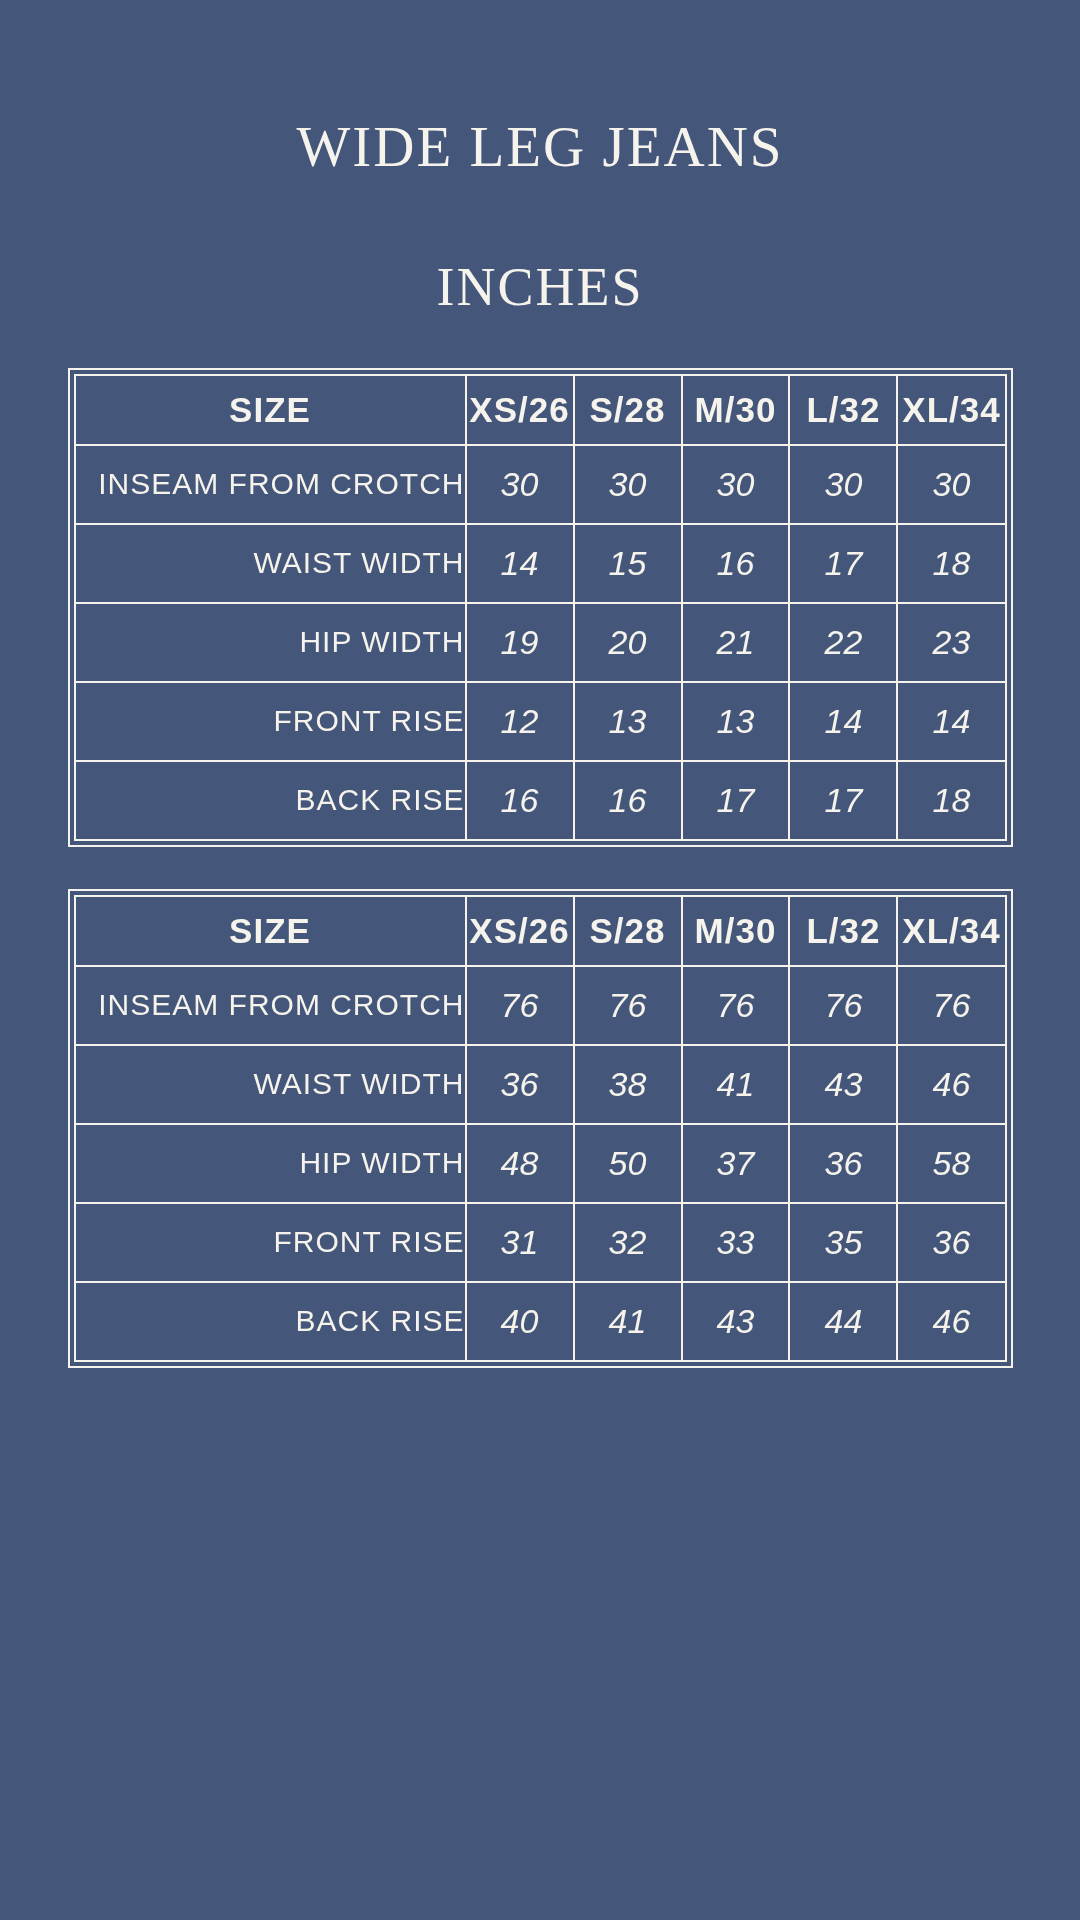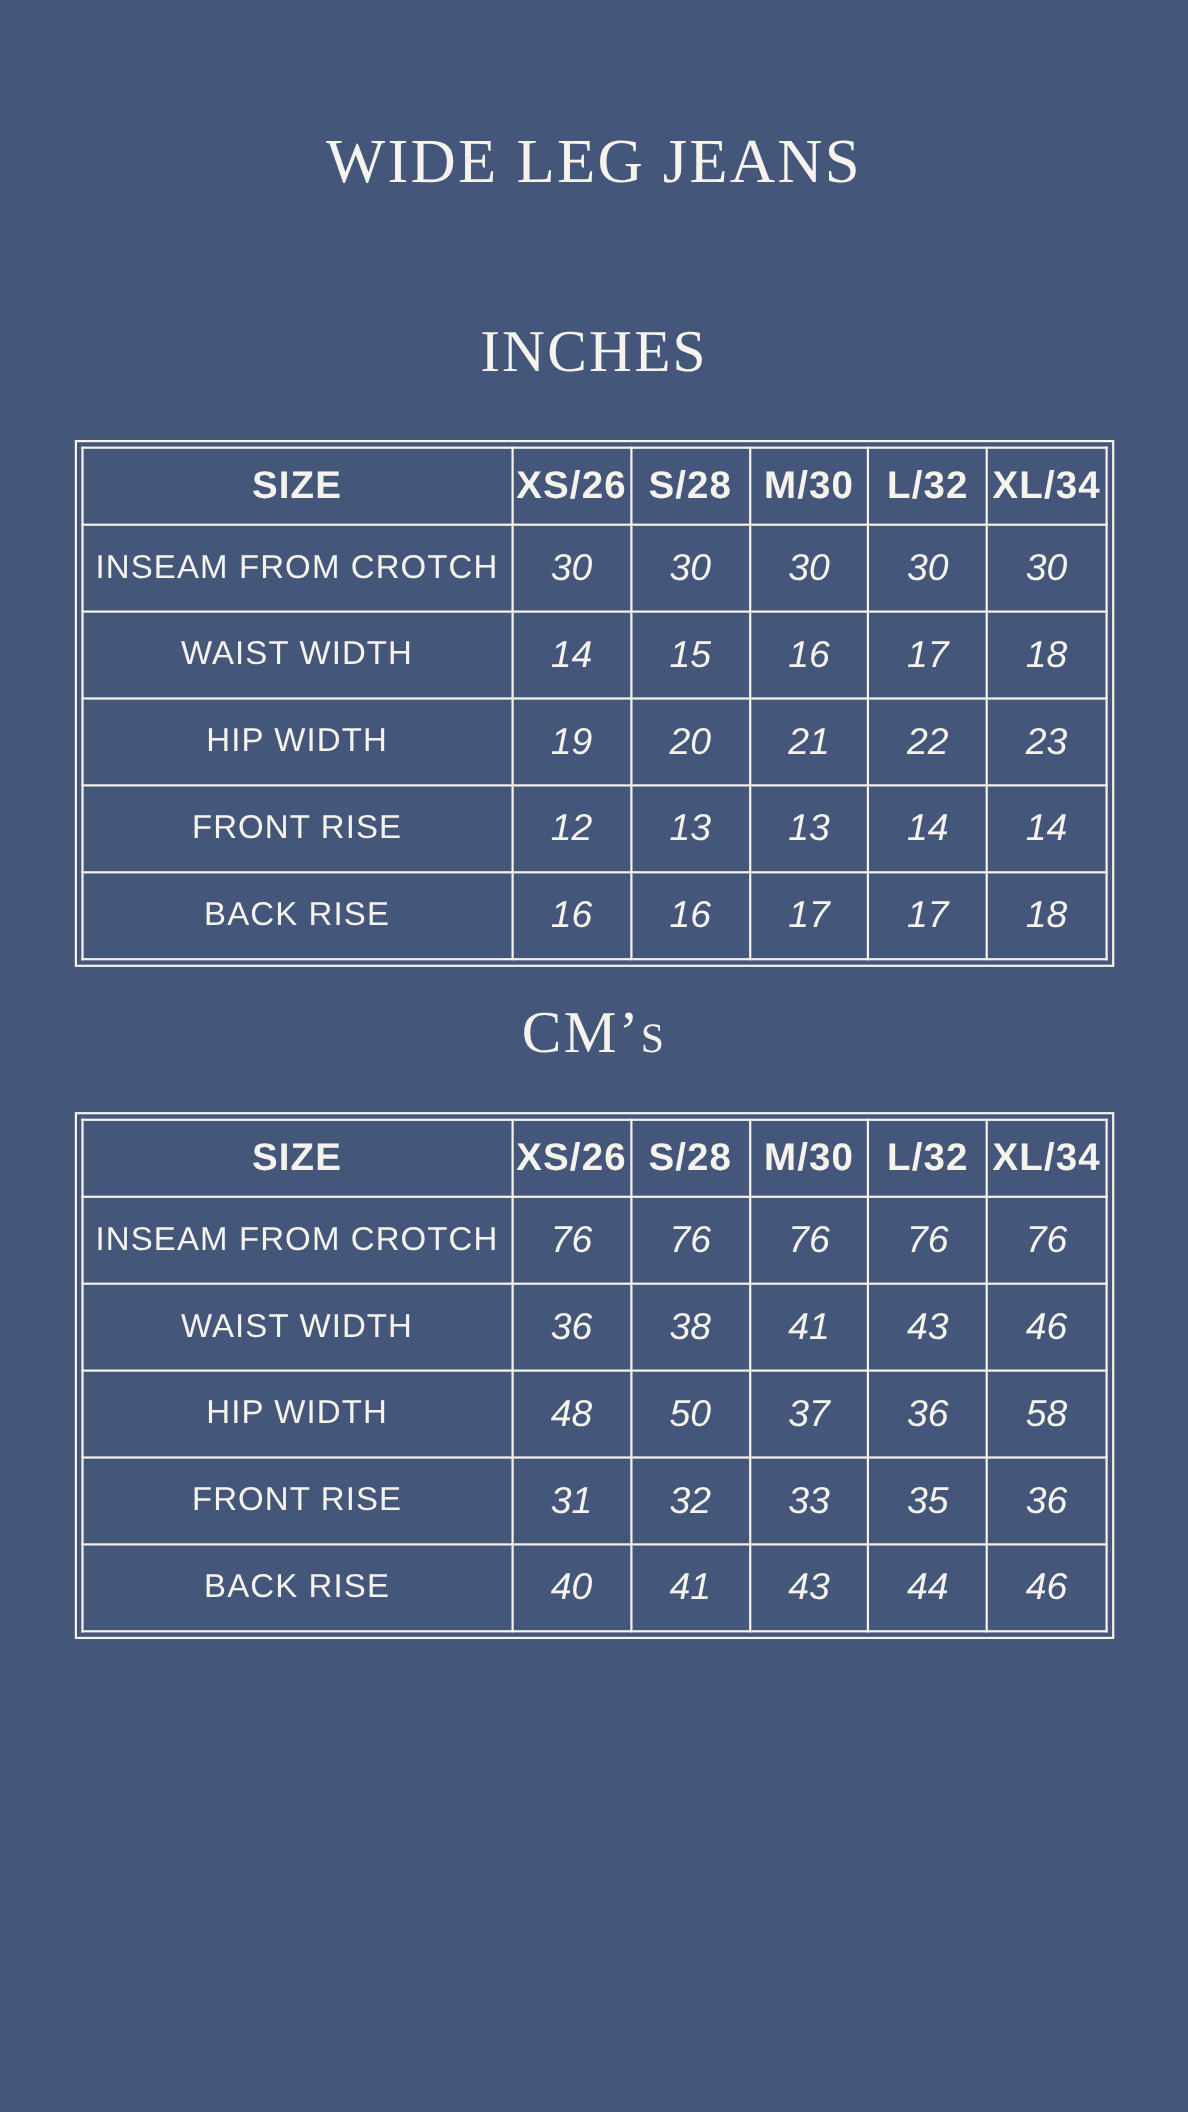--- a/index.html
+++ b/index.html
@@ -27,21 +27,21 @@
   .section-heading {
     font-family: "Liberation Serif", serif;
     font-weight: 400;
     font-size: 54px;
     letter-spacing: 2px;
     text-align: center;
     margin: 0;
     line-height: 1.15;
     font-variant: small-caps;
   }
-  .section-inches .section-heading { margin-top: 108px; }
+  .section-inches .section-heading { margin-top: 76px; }
   .section-cms    .section-heading { margin-top: 28px; }
 
   .table-frame {
     width: 945px;
     margin: 0 auto;
     border: 2px solid var(--line, #F5F3EC);
     padding: 4px;
     box-sizing: border-box;
   }
   .section-inches .table-frame { margin-top: 50px; }
@@ -64,20 +64,21 @@
     height: 68px;
     font-size: 35px;
     font-weight: bold;
     letter-spacing: 1px;
   }
   .size-table tbody td { height: 77px; }
   .size-table td.row-label {
     font-size: 30px;
     font-weight: 400;
     letter-spacing: 1px;
+    text-align: right;
   }
   .size-table td.val {
     font-size: 34px;
     font-weight: 400;
     font-style: italic;
   }
 </style>
 </head>
 <body>
 
@@ -148,21 +149,20 @@
             <td class="val">17</td>
             <td class="val">17</td>
             <td class="val">18</td>
           </tr>
         </tbody>
       </table>
     </div>
   </section>
 
   <section class="section-cms">
-    <h2 class="section-heading">CM’s</h2>
 
     <div class="table-frame">
       <table class="size-table">
         <colgroup>
           <col style="width:42%">
           <col style="width:11.6%">
             <col style="width:11.6%">
             <col style="width:11.6%">
             <col style="width:11.6%">
             <col style="width:11.6%">

